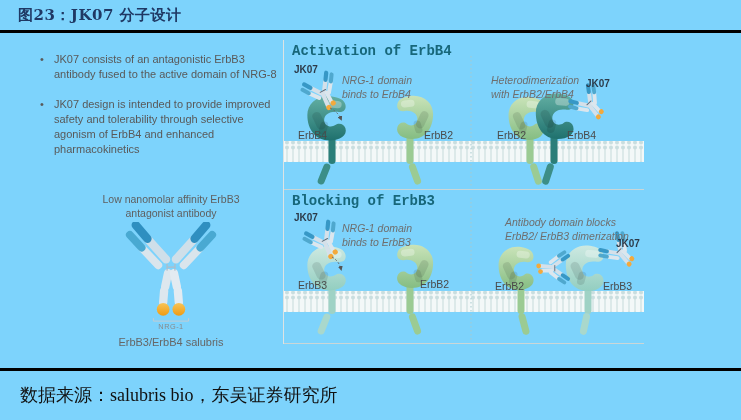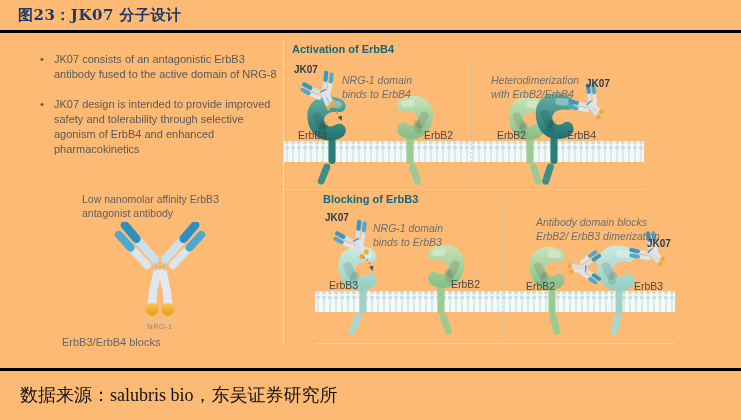--- a/index.html
+++ b/index.html
@@ -1,39 +1,39 @@
 <!DOCTYPE html>
 <html><head>
 <meta charset="utf-8">
 <style>
   html,body{margin:0;padding:0;background:#fff;}
-  .page{position:relative;width:741px;height:420px;background:#fdba74;overflow:hidden;
+  .page{position:relative;width:741px;height:420px;background:#7dd3fc;overflow:hidden;
         font-family:"Liberation Sans",sans-serif;}
   .fig-title{position:absolute;left:18px;top:6px;font-family:"DejaVu Serif","Liberation Serif",serif;
              font-weight:bold;font-size:15px;color:#1F3864;letter-spacing:.5px;}
   .top-rule{position:absolute;left:0;top:30px;width:741px;height:3px;background:#000;}
   .bottom-rule{position:absolute;left:0;top:368px;width:741px;height:3px;background:#000;}
   .source{position:absolute;left:20px;top:383px;font-family:"Liberation Serif","DejaVu Serif",serif;
           font-size:18px;color:#111;}
   
   .bullets{position:absolute;left:40px;top:52px;width:244px;margin:0;padding:0;list-style:none;
            font-size:11px;line-height:1.36;color:#595959;}
   .bullet-item{display:flex;margin-bottom:15px;}
   .dot{width:14px;flex:0 0 14px;color:#595959;}
-  .ab-figure{position:absolute;left:62px;top:193px;width:218px;}
+  .ab-figure{position:absolute;left:62px;top:193px;width:218px;text-align:center;}
   .cap-top{font-size:10.5px;color:#5f5f5f;line-height:1.3;width:178px;margin:0 auto 2px auto;}
   .ab-svg{width:196px;height:110px;}
   .cap-bottom{font-size:11px;color:#666;margin-top:0px;}
   
   .right-col{position:absolute;left:283px;top:40px;width:361px;height:304px;
              border-left:1px solid #DDE3E3;}
   .panel{position:relative;width:360px;border-bottom:1px solid #CBD6D6;}
   .p1{height:149px;}
-  .p2{height:153px;margin-left:31px;}
-  .panel-title{position:absolute;left:8px;top:3px;font-size:11px;font-weight:bold;color:#17677A;}
+  .p2{height:153px;}
+  .panel-title{position:absolute;left:8px;top:3px;font-size:14px;font-weight:bold;color:#17677A;font-family:Liberation Mono, monospace;}
   .panel-svg{position:absolute;left:0;top:0;width:360px;}
   .p1 .panel-svg{height:149px;}
   .p2 .panel-svg{height:153px;}
   svg text{font-family:"Liberation Sans",sans-serif;}
   .lbl{font-size:10.5px;fill:#4A4A4A;}
   .note{font-size:10.5px;font-style:italic;fill:#6E6E6E;}
   .jk{font-size:10px;font-weight:bold;fill:#2C3B4A;}
   .divider{stroke:#A7C9CE;stroke-width:1;stroke-dasharray:1.5,2.5;}
   .hidden-defs{position:absolute;width:0;height:0;}
 </style>
@@ -131,21 +131,21 @@
         <path d="M107,70 L108,82" stroke="#E3EBF1" stroke-width="8.5"></path>
         <path d="M96,46 L104,46" stroke="#AEBDC8" stroke-width="1.2"></path>
         <path d="M96,43 L96,49" stroke="#AEBDC8" stroke-width="1.2"></path>
         <path d="M104,43 L104,49" stroke="#AEBDC8" stroke-width="1.2"></path>
       </g>
       <circle cx="92" cy="89" r="6.5" fill="url(#gradY)"></circle>
       <circle cx="108" cy="89" r="6.5" fill="url(#gradY)"></circle>
       <path d="M82,98 L82,101 L118,101 L118,98" fill="none" stroke="#C5CCD2" stroke-width="1"></path>
       <text x="100" y="109" text-anchor="middle" font-size="7.5" letter-spacing="0.5" fill="#8A8A8A">NRG-1</text>
     </svg>
-    <div class="cap-bottom">ErbB3/ErbB4 blocks</div>
+    <div class="cap-bottom">ErbB3/ErbB4 salubris</div>
   </div>
 
   <div class="right-col">
 
     <div class="panel p1">
       <div class="panel-title">Activation of ErbB4</div>
       <svg class="panel-svg" viewBox="0 0 360 149">
         <rect x="0" y="101" width="360" height="21" fill="url(#mem)"></rect>
         <line x1="187" y1="16" x2="187" y2="146" class="divider"></line>
 

